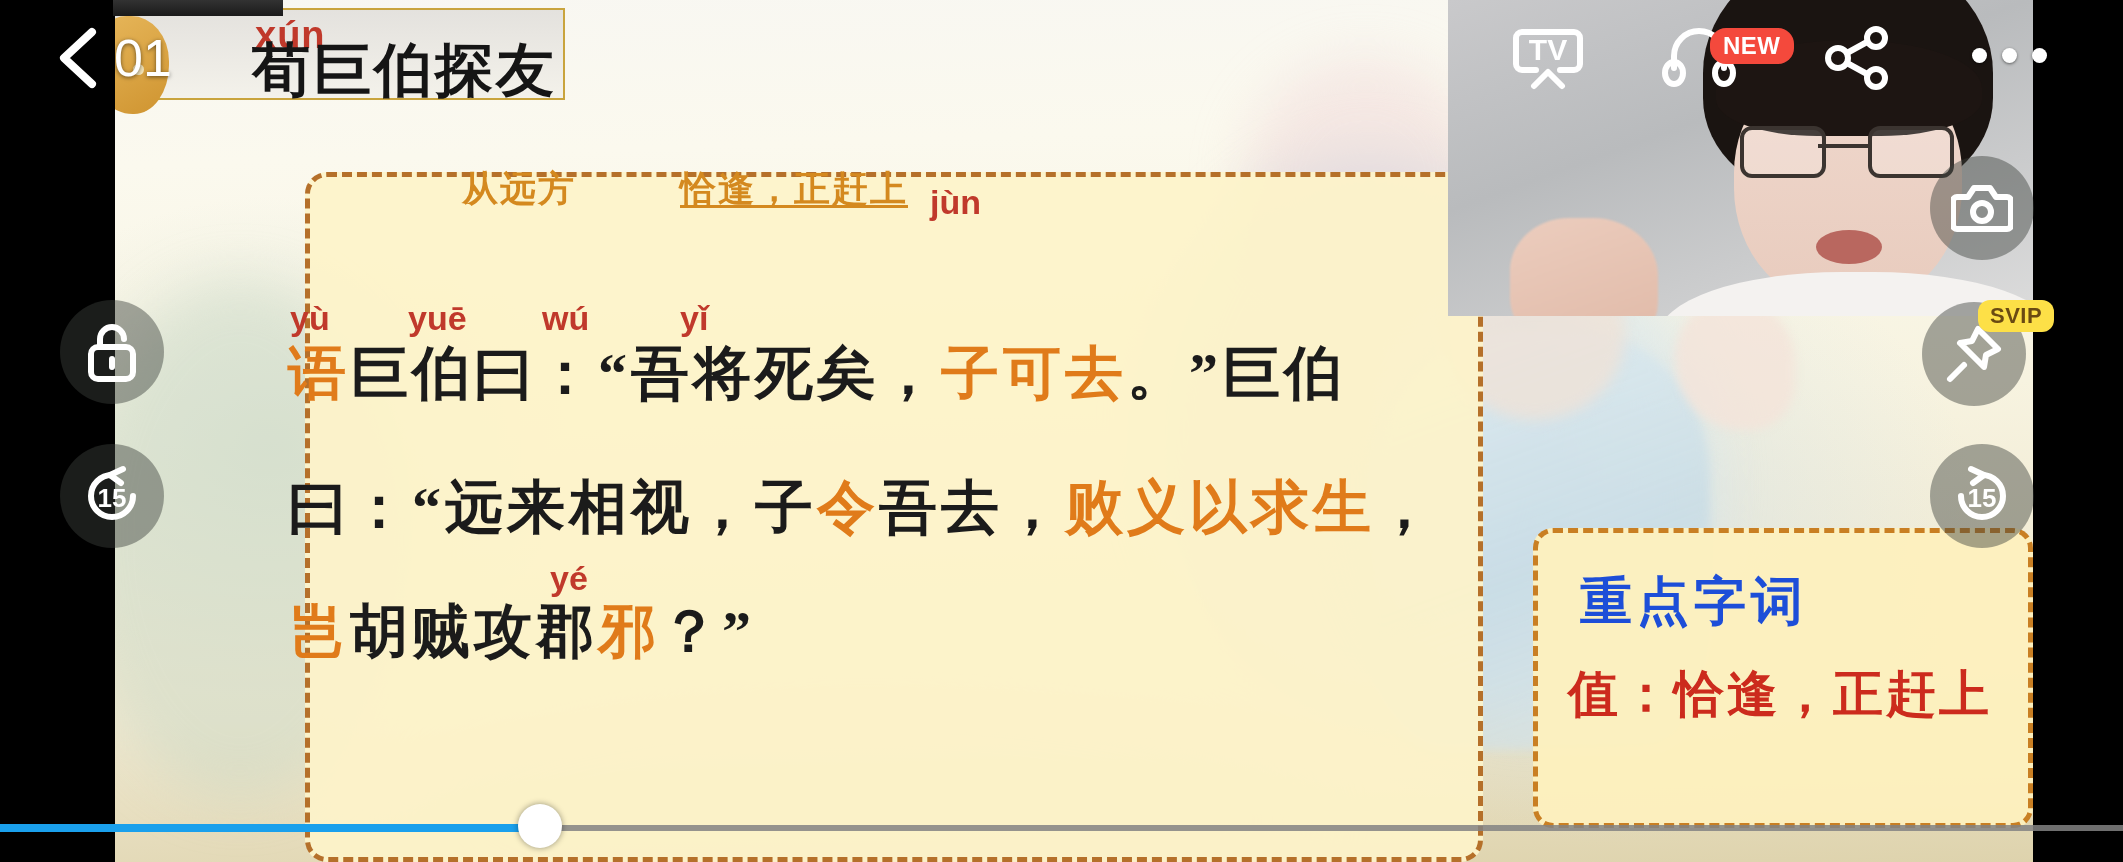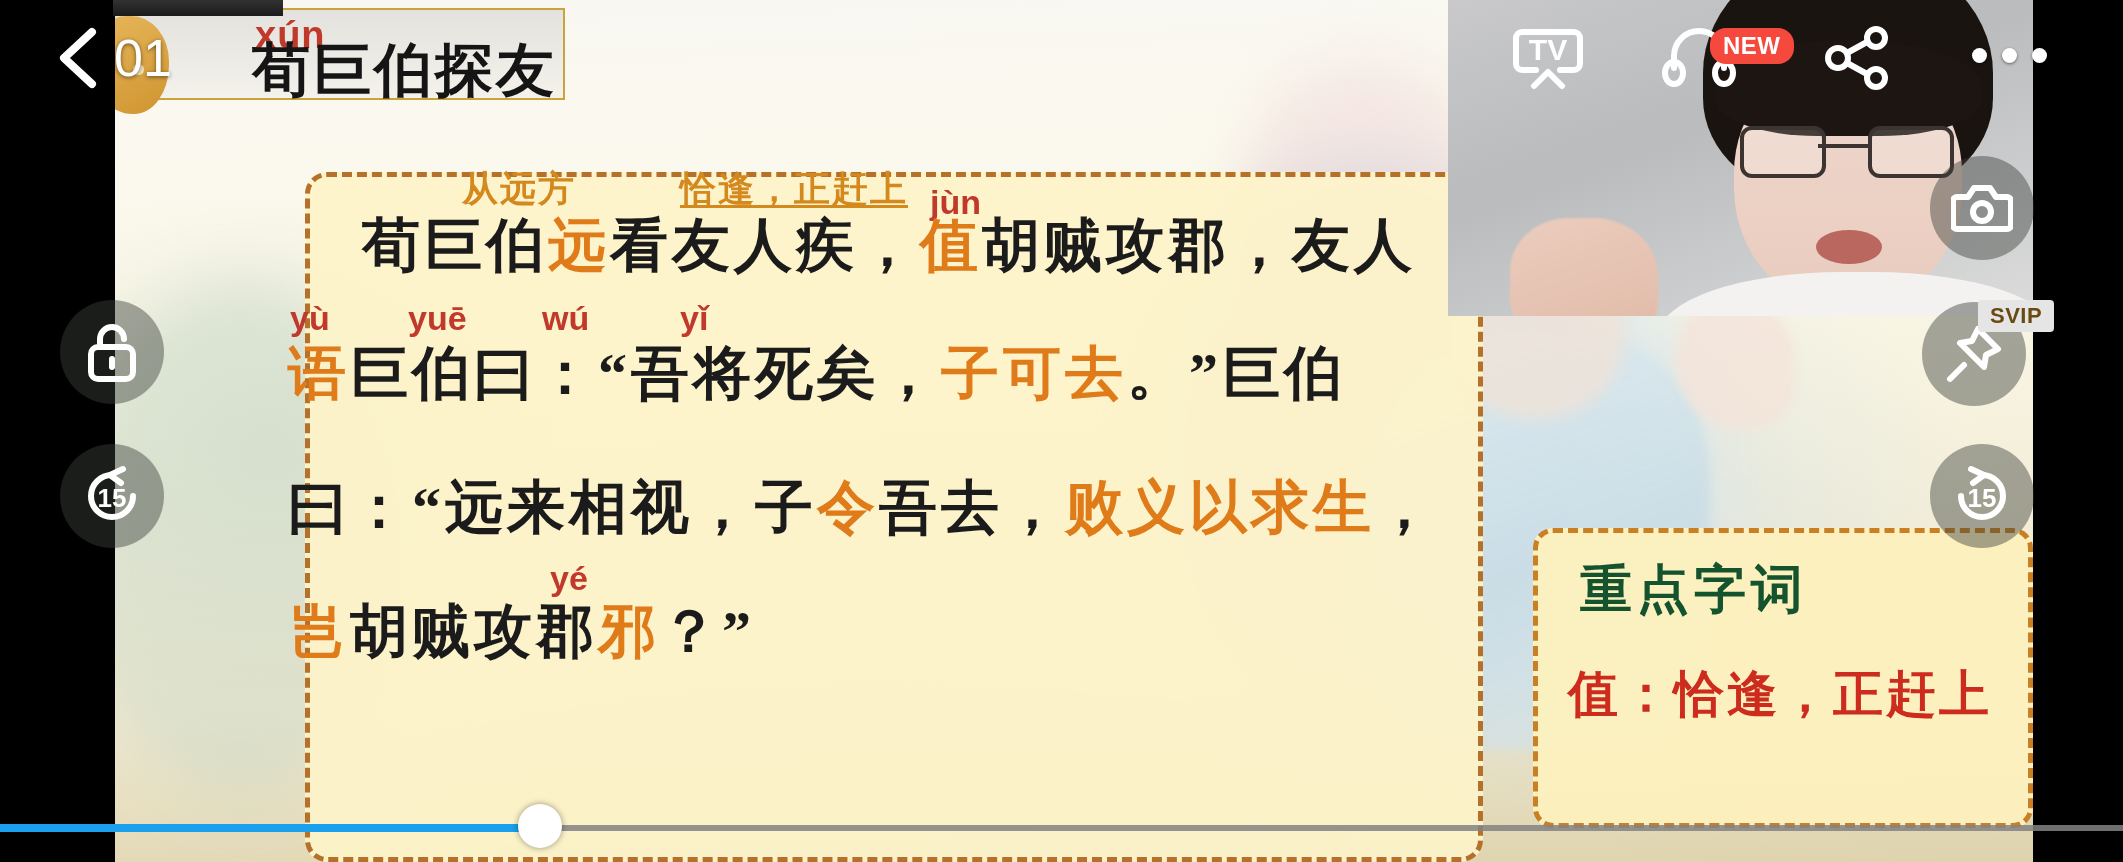--- a/index.html
+++ b/index.html
@@ -54,22 +54,22 @@
   .anno{position:absolute;white-space:nowrap;font-family:"Liberation Serif",serif;
         font-size:36px;color:#d4891f;font-weight:700;letter-spacing:2px;}
   .py{position:absolute;white-space:nowrap;font-size:34px;color:#c0392b;font-weight:700;}
   .or{color:#e07b1a;}
   .ul{text-decoration:underline;text-decoration-thickness:3px;text-underline-offset:4px;text-align:right;}
 
   
   #notecard{position:absolute;left:1418px;top:528px;width:500px;height:300px;
             background:rgba(253,240,190,.95);
             border:5px dashed #c97f23;border-radius:20px;box-sizing:border-box;}
-  #note-title{position:absolute;left:42px;top:22px;font-family:"Liberation Serif",serif;
-              font-size:52px;font-weight:700;color:#14532d;letter-spacing:5px;}
+  #note-title{position:absolute;left:42px;top:34px;font-family:"Liberation Serif",serif;
+              font-size:52px;font-weight:700;color:#1d4ed8;letter-spacing:5px;}
   #note-body{position:absolute;left:30px;top:128px;font-family:"Liberation Serif",serif;
              font-size:50px;font-weight:700;color:#cc2b1d;letter-spacing:3px;white-space:nowrap;}
 
   
   #pip{position:absolute;left:1448px;top:0;width:585px;height:316px;overflow:hidden;
        background:linear-gradient(160deg,#c9c9cb 0%,#b9bbbd 40%,#dcdcdc 100%);}
   .t-hair{position:absolute;left:255px;top:-52px;width:290px;height:250px;background:#1a1411;
           border-radius:50% 50% 40% 40%;}
   .t-face{position:absolute;left:286px;top:58px;width:228px;height:250px;
           background:linear-gradient(180deg,#f0d9ce,#e8cbbd);border-radius:46% 46% 48% 48%;}
@@ -104,22 +104,22 @@
              font-size:24px;font-weight:700;padding:4px 13px;border-radius:16px;letter-spacing:.5px;}
 
   .sidebtn{position:absolute;width:104px;height:104px;border-radius:50%;
            background:rgba(60,64,60,.45);cursor:pointer;}
   .sidebtn svg{position:absolute;left:50%;top:50%;transform:translate(-50%,-50%);}
   #lock-btn{left:60px;top:300px;}
   #back15-btn{left:60px;top:444px;}
   #cap-btn{left:1930px;top:156px;}
   #pin-btn{left:1922px;top:302px;}
   #fwd15-btn{left:1930px;top:444px;}
-  #svip-badge{position:absolute;left:1978px;top:300px;background:#e5e5e5;color:#6a4a12;
-              font-size:22px;font-weight:700;padding:3px 12px;border-radius:4px;letter-spacing:.5px;}
+  #svip-badge{position:absolute;left:1978px;top:300px;background:#fde047;color:#6a4a12;
+              font-size:22px;font-weight:700;padding:3px 12px;border-radius:12px;letter-spacing:.5px;}
   .sk{fill:none;stroke:#fff;stroke-width:7;stroke-linecap:round;stroke-linejoin:round;}
   .sk2{fill:none;stroke:#fff;stroke-width:6;stroke-linecap:round;stroke-linejoin:round;}
   .skt{fill:#fff;font-size:30px;font-weight:700;font-family:"Liberation Sans",sans-serif;}
 
   
   #progress{position:absolute;left:0;top:822px;width:2123px;height:10px;cursor:pointer;}
   #prog-track{position:absolute;left:0;top:3px;width:2123px;height:6px;background:rgba(130,130,130,.85);}
   #prog-fill{position:absolute;left:0;top:2px;width:540px;height:8px;background:#1aa0ec;}
   #prog-thumb{position:absolute;left:518px;top:-18px;width:44px;height:44px;border-radius:50%;
               background:#fff;box-shadow:0 0 6px rgba(0,0,0,.4);cursor:grab;}
@@ -150,23 +150,20 @@
       <div id="title-pinyin">xún</div>
       <div id="title-text">荀巨伯探友</div>
     </div>
 
     <div id="maincard">
 
       <div class="anno" style="left:152px;top:-12px;text-align:center;">从远方</div>
       <div class="anno ul" style="left:370px;top:-12px;">恰逢，正赶上</div>
       <div class="py" style="left:620px;top:6px;">jùn</div>
 
-      <div class="line" style="left:52px;top:30px;">
-        <span>荀巨伯</span><span class="or">远</span><span>看友人疾，</span><span class="or">值</span><span>胡贼攻郡，友人</span>
-      </div>
 
       <div class="py" style="left:-20px;top:122px;text-align:right;">yù</div>
       <div class="py" style="left:98px;top:122px;">yuē</div>
       <div class="py" style="left:232px;top:122px;">wú</div>
       <div class="py" style="left:370px;top:122px;">yǐ</div>
 
       <div class="line" style="left:-22px;top:292px;">
         <span>曰：“远来相视，子</span><span class="or">令</span><span>吾去，</span><span class="or">败义以求生</span><span>，</span>
       </div>
 

